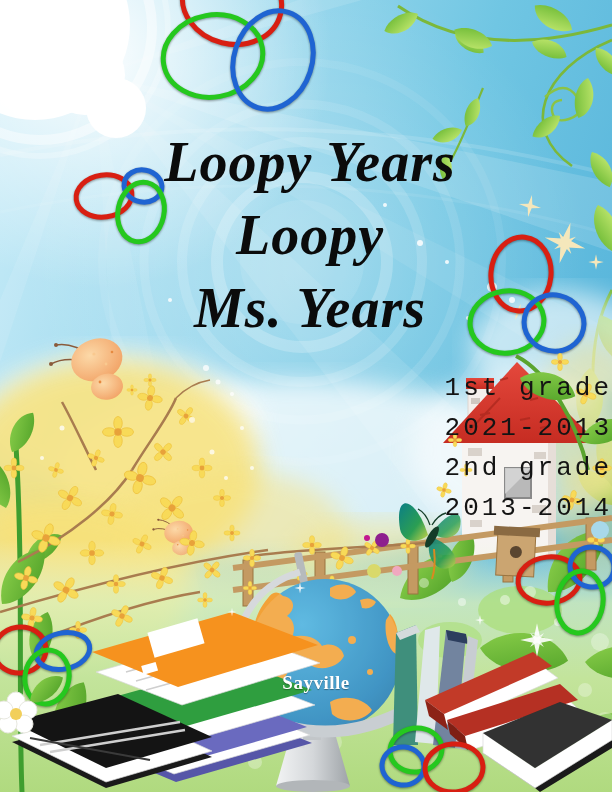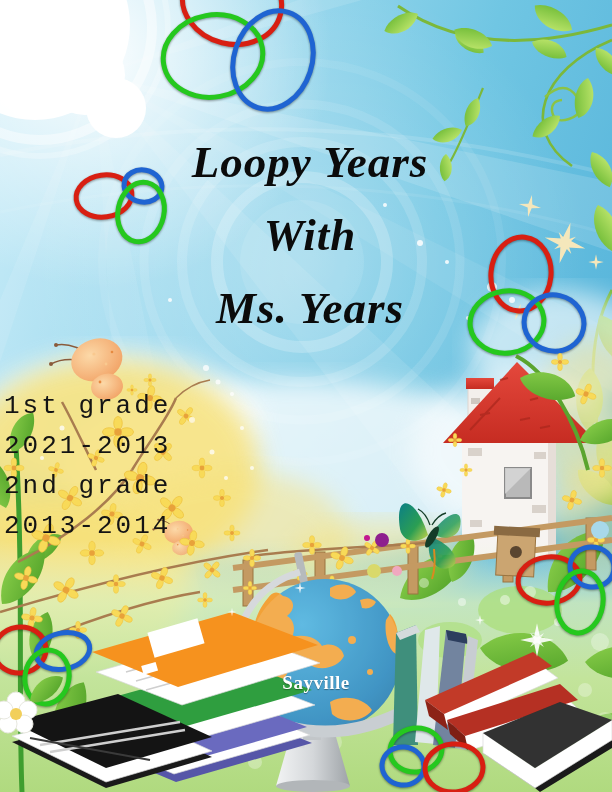--- a/index.html
+++ b/index.html
@@ -8,24 +8,24 @@
     background:
       radial-gradient(circle at 16% 7%, rgba(255,255,255,.95), rgba(255,255,255,0) 26%),
       radial-gradient(circle at 50% 33%, rgba(255,255,255,.28), rgba(255,255,255,0) 46%),
       linear-gradient(108deg,#cdeef9 0%,#9fdaee 30%,#70c6e3 58%,#49abd6 100%);
     font-family:"Liberation Sans",sans-serif;
   }
   .scene{position:absolute;left:0;top:0;width:612px;height:792px;}
   .title{
     position:absolute;left:8px;right:0;top:126px;text-align:center;
     font-family:"Liberation Serif",serif;font-style:italic;font-weight:600;
-    font-size:45px;line-height:73px;color:#0b0b0b;letter-spacing:1px;
+    font-size:56px;line-height:73px;color:#0b0b0b;letter-spacing:1px;
   }
   .subtitle{
-    position:absolute;left:4px;right:0;top:386px;text-align:left;
+    position:absolute;left:4px;right:0;top:368px;text-align:right;
     font-family:"Liberation Mono","DejaVu Sans Mono",monospace;
     font-size:26px;line-height:40px;letter-spacing:3px;color:#141414;
   }
   .globe-label{
     position:absolute;left:251px;top:644px;width:130px;text-align:center;
     font-family:"Liberation Serif",serif;font-weight:bold;font-size:19px;
     color:#ffffff;text-shadow:0 1px 1px rgba(0,0,0,.35);letter-spacing:.5px;margin-top:28px;
   }
   .ring{fill:none;stroke-width:5px;}
   .ring-red{stroke:var(--ring-red,#d81f12);}
@@ -494,21 +494,21 @@
 
   <g fill="#ffffff" opacity=".85">
     <use href="#spark" transform="translate(300,588) scale(.4)"></use>
     <use href="#spark" transform="translate(232,612) scale(.3)"></use>
     <use href="#spark" transform="translate(480,620) scale(.35)"></use>
   </g>
 </svg>
 
 <div class="title">
   <div>Loopy Years</div>
-  <div>With</div>
+  <div>Loopy</div>
   <div>Ms. Years</div>
 </div>
 
 <div class="subtitle">
   <div>1st grade</div>
   <div>2021-2013</div>
   <div>2nd grade</div>
   <div>2013-2014</div>
 </div>
 

